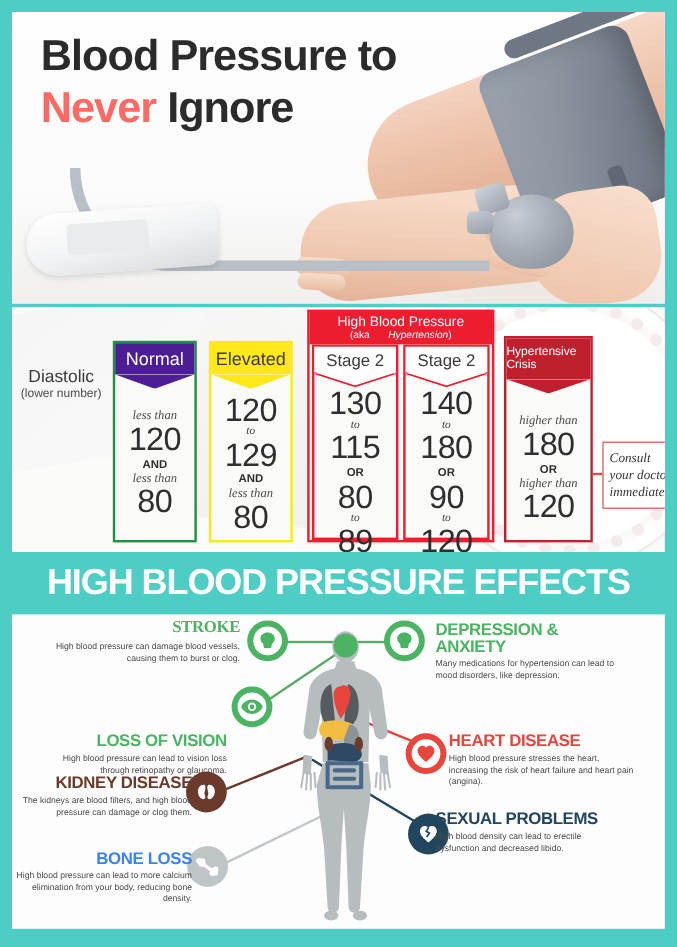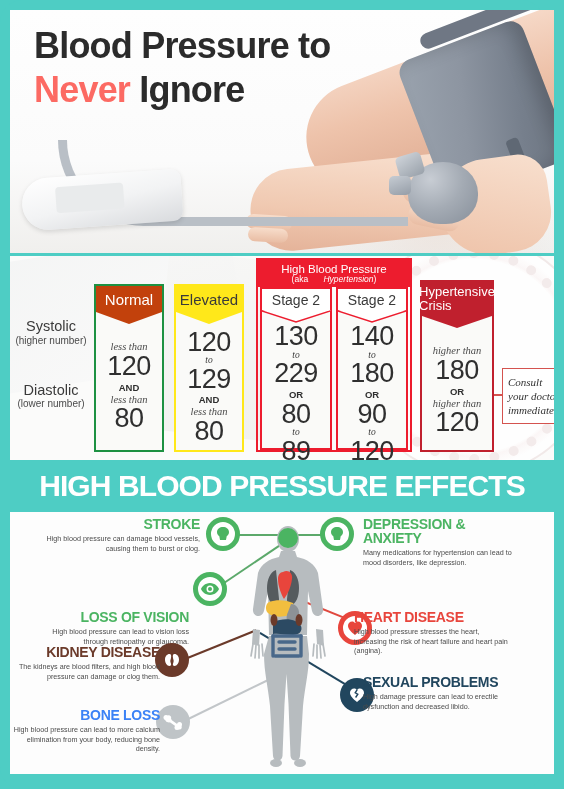--- a/index.html
+++ b/index.html
@@ -268,21 +268,21 @@
     font-family: "Liberation Serif", serif;
     font-style: italic;
     font-size: 9.5px;
     color: #3a3a3a;
     line-height: 1;
     margin: 0;
   }
 
   
   .card-normal { left: 84px; border-color: #1D9142; }
-  .card-normal .card-head { background: #c2410c; }
+  .card-normal .card-head { background: #4c1d95; }
   
   .card-elevated { left: 164px; border-color: #FFE81A; }
   .card-elevated .card-head { background: #FFE81A; color: #3a3a3a; }
   
   .hbp-group {
     position: absolute;
     left: 246px; top: 2px;
     width: 156px; height: 194px;
     border: 2px solid #ED1C2E;
     background: transparent;
@@ -308,21 +308,21 @@
   .stage-chev {
     position: absolute;
     left: 0; top: 22px;
     width: 100%; height: 12px;
     overflow: hidden;
   }
   .stage-chev svg { display: block; }
 
   .card-crisis { left: 410px; top: 24px; width: 74px; height: 172px; border-color: #C0202E; }
   .card-crisis .card-head {
-    background: #C0202E; height: 34px; font-size: 13px; line-height: 1.1;
+    background: #C0202E; height: 34px; font-size: 10px; line-height: 1.1;
     flex-direction: column;
   }
 
   .consult {
     position: absolute;
     left: 492px; top: 112px;
     width: 66px; height: 56px;
     border: 1px solid #D4534F;
     background: #fff;
     padding: 6px 5px;
@@ -396,21 +396,21 @@
   
   .conn { position: absolute; transform-origin: left center; height: 1.6px; }
 
   
   .body-wrap {
     position: absolute;
     left: 233px; top: 12px;
     width: 90px; height: 244px;
   }
 
-  .t-stroke { color: #4BB462; }
+  .t-stroke { color: #4BB462; font-family: Liberation Serif, serif; }
   .t-vision { color: #4BB462; }
   .t-kidney { color: #6B3A2A; }
   .t-bone   { color: #3b82f6; }
   .t-depr   { color: #4BB462; }
   .t-heart  { color: #E8453C; }
   .t-sex    { color: #21465E; }
 </style>
 </head>
 <body>
 
@@ -453,24 +453,20 @@
     </div>
   </div>
 
   <div class="panel-chart">
     <div class="paper-art"></div>
     <div class="paper-art2"></div>
     <div class="gauge-art"></div>
     <div class="gauge-ticks"></div>
 
     <div class="rowlabels">
-      <div class="rowlabel-block" style="margin-top:48px;">
-        <div class="rl-main">Systolic</div>
-        <div class="rl-sub">(higher number)</div>
-      </div>
       <div class="rowlabel-block" style="margin-top:36px;">
         <div class="rl-main">Diastolic</div>
         <div class="rl-sub">(lower number)</div>
       </div>
     </div>
 
     <div class="cards">
 
       <div class="hbp-group">
         <div class="hbp-head">
@@ -505,21 +501,21 @@
       <div class="card card-stage1">
         <div class="card-head">Stage 2</div>
         <div class="stage-chev">
           <svg width="72" height="12" viewBox="0 0 72 12">
               <path d="M0 0 L34 11 L68 0" fill="none" stroke="#ED1C2E" stroke-width="1.4"></path>
             </svg>
         </div>
         <div class="card-body">
           <div class="bignum">130</div>
           <div class="to">to</div>
-          <div class="bignum">229</div>
+          <div class="bignum">115</div>
           <div class="joiner">OR</div>
           <div class="bignum">80</div>
           <div class="to">to</div>
           <div class="bignum">89</div>
         </div>
       </div>
 
       <div class="card card-stage2">
         <div class="card-head">Stage 2</div>
         <div class="stage-chev">
@@ -674,30 +670,30 @@
     <div class="eff eff-right" style="left:353px;top:5px;">
       <div class="eff-title t-depr">DEPRESSION &amp; ANXIETY</div>
       <div class="eff-desc">Many medications for hypertension can lead to mood disorders, like depression.</div>
     </div>
 
     <div class="badge" style="left:328px;top:99px;border:5px solid #E8453C;background:#fff;">
       <svg width="18" height="18" viewBox="0 0 18 18">
           <path d="M9 16C5 12.6 2 10 2 6.7 2 4.1 3.9 2.4 6.1 2.4c1.3 0 2.4.7 2.9 1.7.5-1 1.6-1.7 2.9-1.7C14.1 2.4 16 4.1 16 6.7 16 10 13 12.6 9 16z" fill="#E8453C"></path>
         </svg>
     </div>
-    <div class="eff eff-right" style="left:344px;top:98px;">
+    <div class="eff eff-right" style="left:364px;top:98px;">
       <div class="eff-title t-heart">HEART DISEASE</div>
       <div class="eff-desc">High blood pressure stresses the heart, increasing the risk of heart failure and heart pain (angina).</div>
     </div>
 
     <div class="badge" style="left:330px;top:166px;background:#21465E;">
       <svg width="18" height="18" viewBox="0 0 18 18">
           <path d="M9 16C5 12.6 2 10 2 6.7 2 4.1 3.9 2.4 6.1 2.4c1.3 0 2.4.7 2.9 1.7.5-1 1.6-1.7 2.9-1.7C14.1 2.4 16 4.1 16 6.7 16 10 13 12.6 9 16z" fill="#fff"></path>
           <path d="M9.2 3.6l-2 3.2 2.6 1.4-2.2 3.3" fill="none" stroke="#21465E" stroke-width="1.4"></path>
         </svg>
     </div>
     <div class="eff eff-right" style="left:353px;top:163px;">
       <div class="eff-title t-sex">SEXUAL PROBLEMS</div>
-      <div class="eff-desc">High damage pressure can lead to erectile dysfunction and decreased libido.</div>
+      <div class="eff-desc">High blood density can lead to erectile dysfunction and decreased libido.</div>
     </div>
 
   </div>
 </div>
 
 </body></html>

